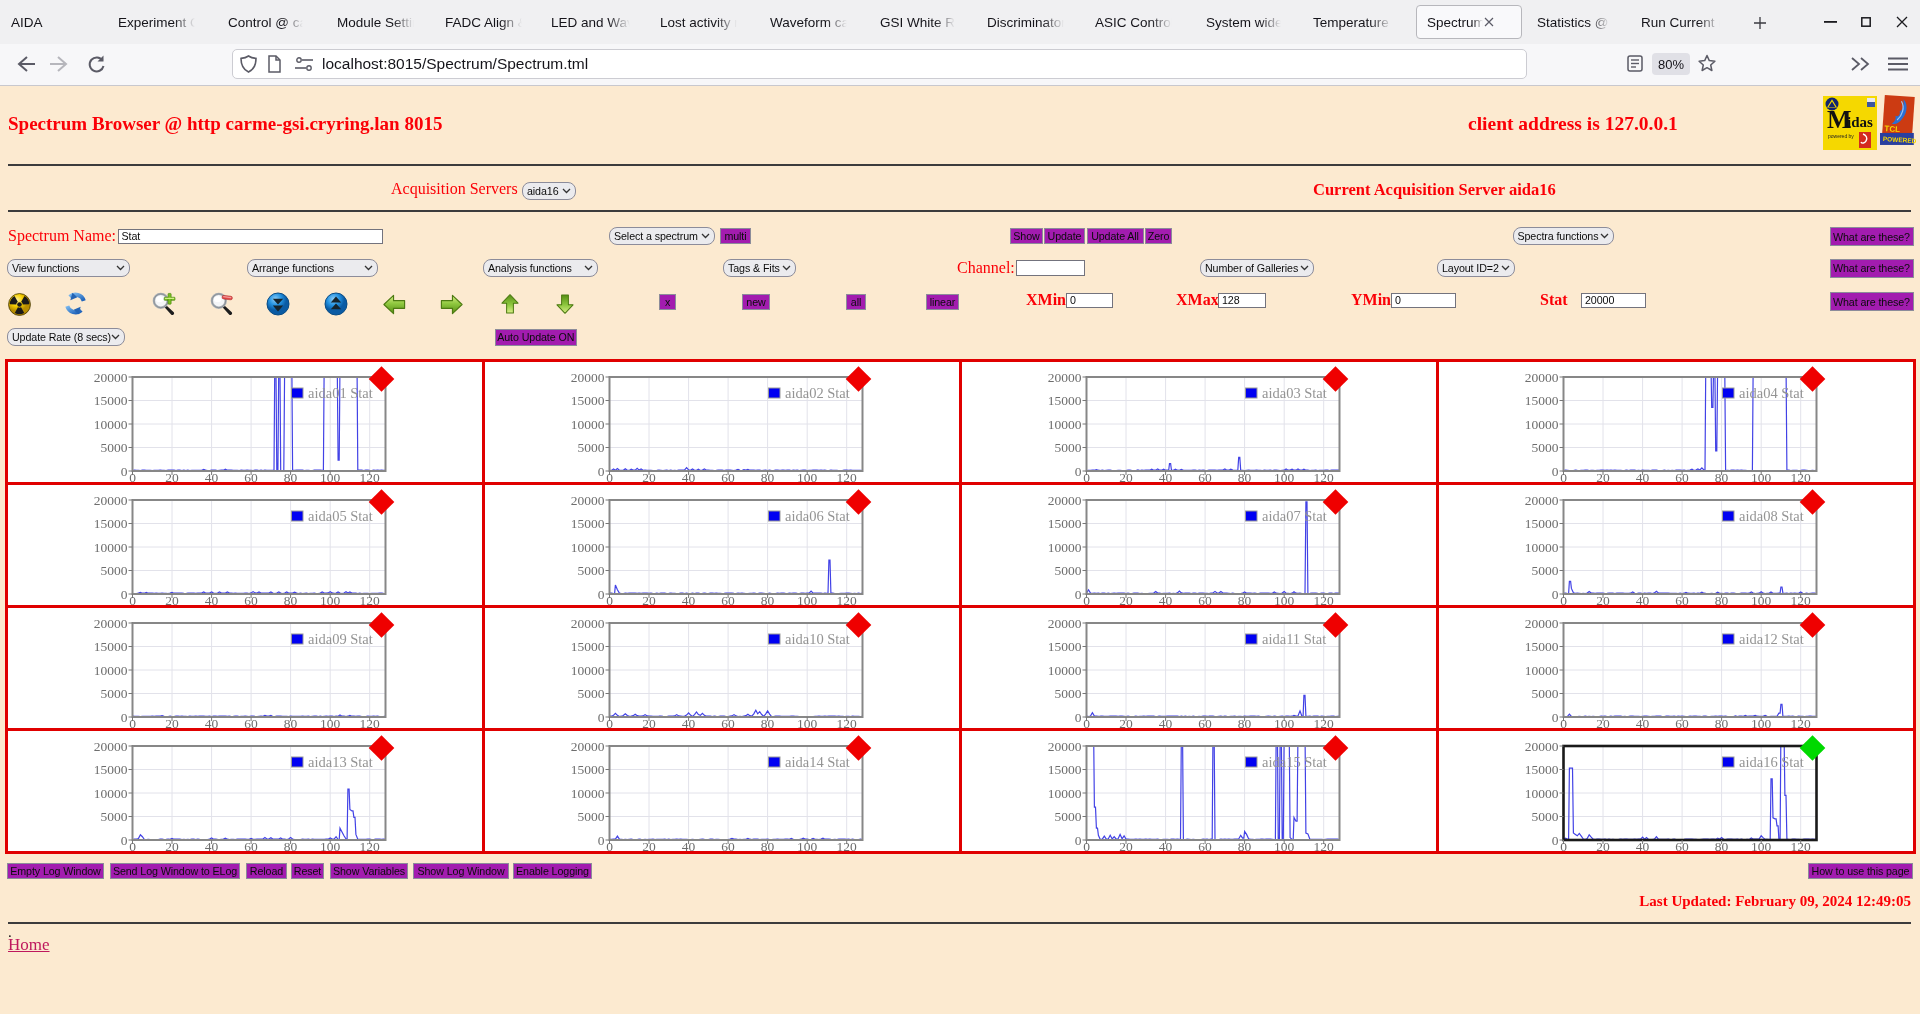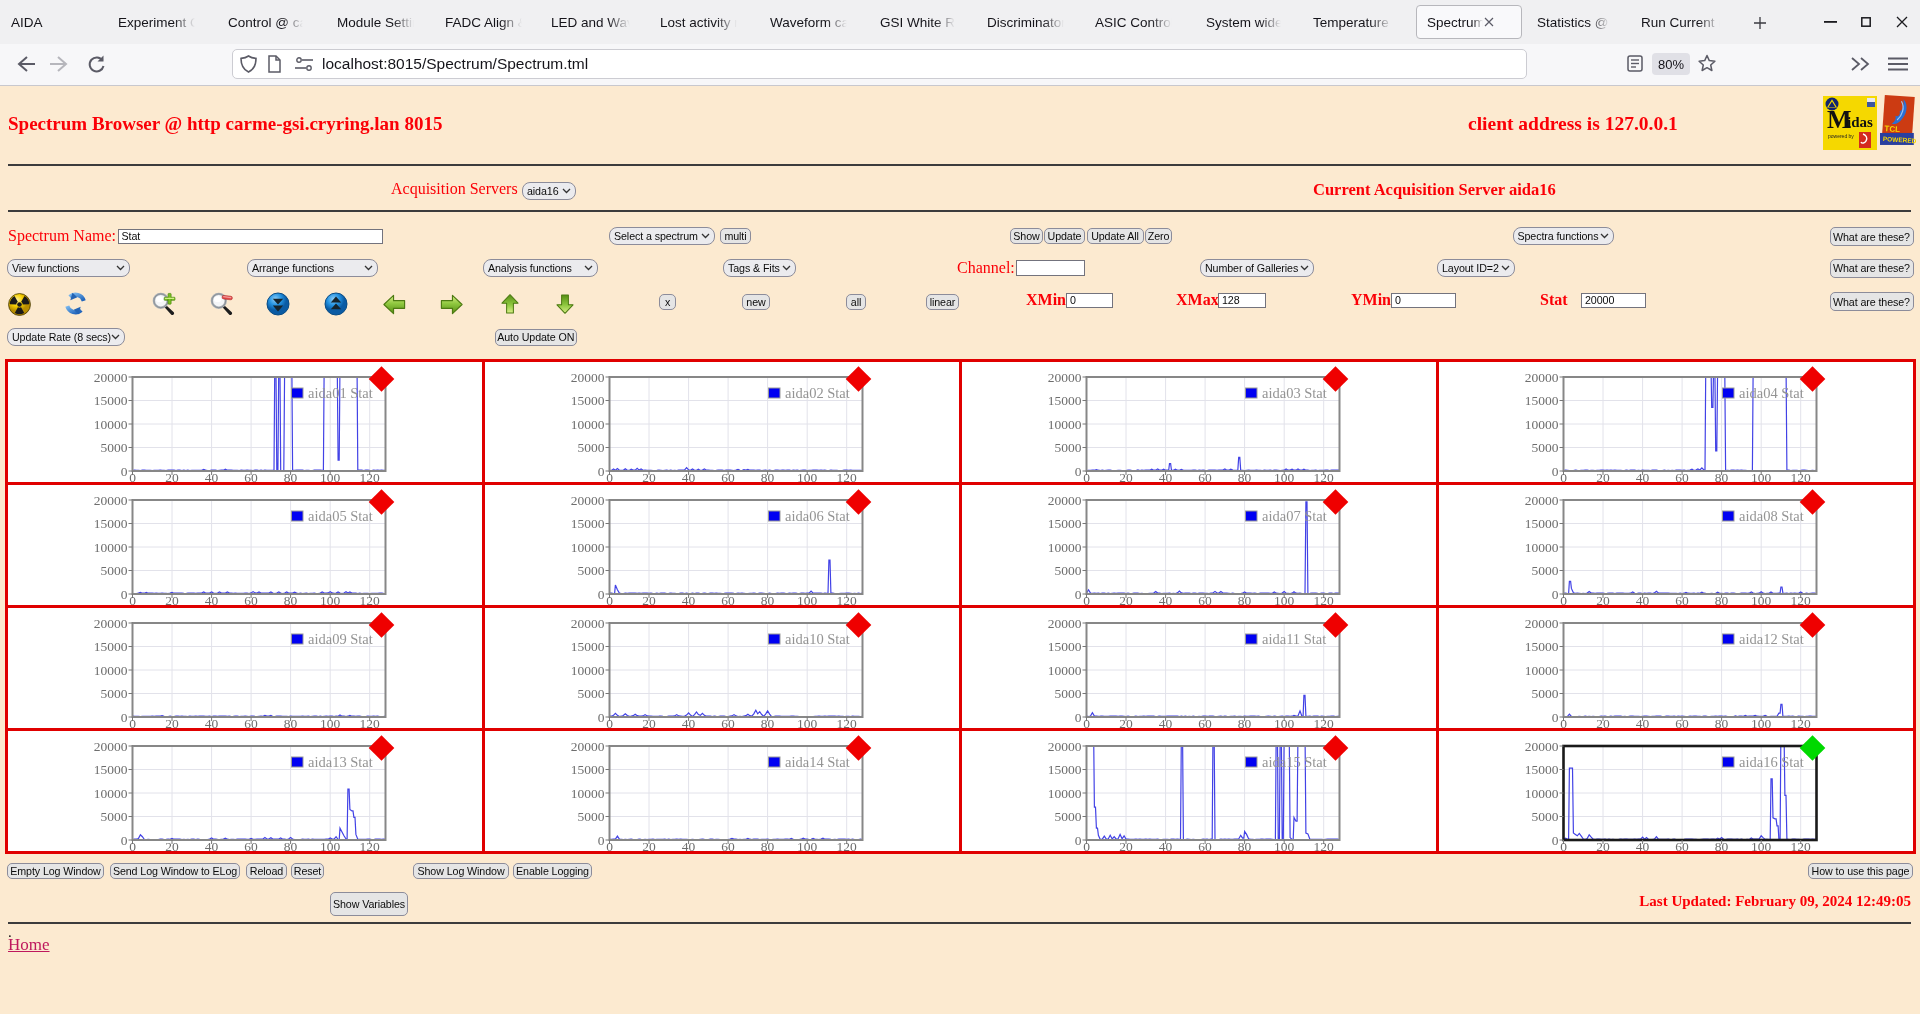--- a/index.html
+++ b/index.html
@@ -8,21 +8,21 @@
  -webkit-mask-image:linear-gradient(to right,#000 70%,transparent 96%);mask-image:linear-gradient(to right,#000 70%,transparent 96%)}
 .navbar{position:absolute;left:0;top:44px;width:1920px;height:41px;background:#f7f7f9;border-bottom:1px solid #c8c8ce}
 .urlbar{position:absolute;left:232px;top:49px;width:1295px;height:30px;background:#ffffff;border:1px solid #ccccd2;border-radius:5px;box-sizing:border-box}
 .page{position:absolute;left:0;top:86px;width:1920px;height:928px;background:#fcead0}
 .red{position:absolute;color:#fb0007;font-family:"Liberation Serif",serif;white-space:nowrap}
 .hr{position:absolute;left:8px;width:1903px;height:0;border-top:2.2px solid #3c3c3c}
 .sel,.btn,.inp{position:absolute;box-sizing:border-box;font-size:10.7px;letter-spacing:-0.1px;color:#0c0c0c;white-space:nowrap}
 .sel{background:#ebebee;border:1px solid #8c8c9a;border-radius:8px;display:flex;align-items:center;padding:0 0 0 4px}
 .sel span{flex:0 0 auto;overflow:visible}
 .sel .chev{position:absolute;right:4px;top:50%;margin-top:-3px}
-.btn{background:#e5e5e5;border:1px solid #8c8c9a;border-radius:5px;display:inline-flex;align-items:center;justify-content:center;padding:0 2px}
+.btn{background:#a21caf;border:1px solid #8c8c9a;border-radius:0;display:inline-flex;align-items:center;justify-content:center;padding:0 2px}
 .inp{background:#ffffff;border:1.2px solid #73737d;display:flex;align-items:center;padding:0 3px}
 table.grid{position:absolute;left:5px;top:272.5px;border-collapse:collapse;table-layout:fixed}
 table.grid td{border:3px solid #e00000;width:474px;height:120.2px;background:#ffffff;padding:0;vertical-align:top}
 .cell{position:relative;width:100%;height:100%}
 .cell svg{position:absolute;left:84px;top:2px}
 </style></head><body>
 <div class="chrome">
     <div class="tabbar">
       <div class="tabtitle" style="left:11px;width:46px">AIDA</div>
       <div class="tabtitle" style="left:118px;width:80px">Experiment Co</div>
@@ -1281,20 +1281,20 @@
 </svg>
             </div>
           </td>
         </tr>
       </tbody>
     </table>
     <div class="btn" style="left:7px;top:777px;width:97px;height:16px">Empty Log Window</div>
     <div class="btn" style="left:110px;top:777px;width:130px;height:16px">Send Log Window to ELog</div>
     <div class="btn" style="left:246px;top:777px;width:41px;height:16px">Reload</div>
     <div class="btn" style="left:291px;top:777px;width:33px;height:16px">Reset</div>
-    <div class="btn" style="left:330px;top:806px;width:78px;height:24px">Show Variables</div>
+    <div class="btn" style="left:330px;top:777px;width:78px;height:16px">Show Variables</div>
     <div class="btn" style="left:413px;top:777px;width:96px;height:16px">Show Log Window</div>
     <div class="btn" style="left:513px;top:777px;width:79px;height:16px">Enable Logging</div>
     <div class="btn" style="left:1808px;top:777px;width:105px;height:16px">How to use this page</div>
     <div class="red" style="right:9px;top:807px;font-weight:bold;font-size:15px;position:absolute">Last Updated: February 09, 2024 12:49:05</div>
     <div class="hr" style="top:836px"></div>
     <div style="position:absolute;left:8px;top:838px;font-family:'Liberation Serif',serif;font-size:15px;color:#111">.</div>
     <div style="position:absolute;left:8px;top:849px;font-family:'Liberation Serif',serif;font-size:17px;color:#be185d;text-decoration:underline">Home</div>
   </div>
 </body></html>

